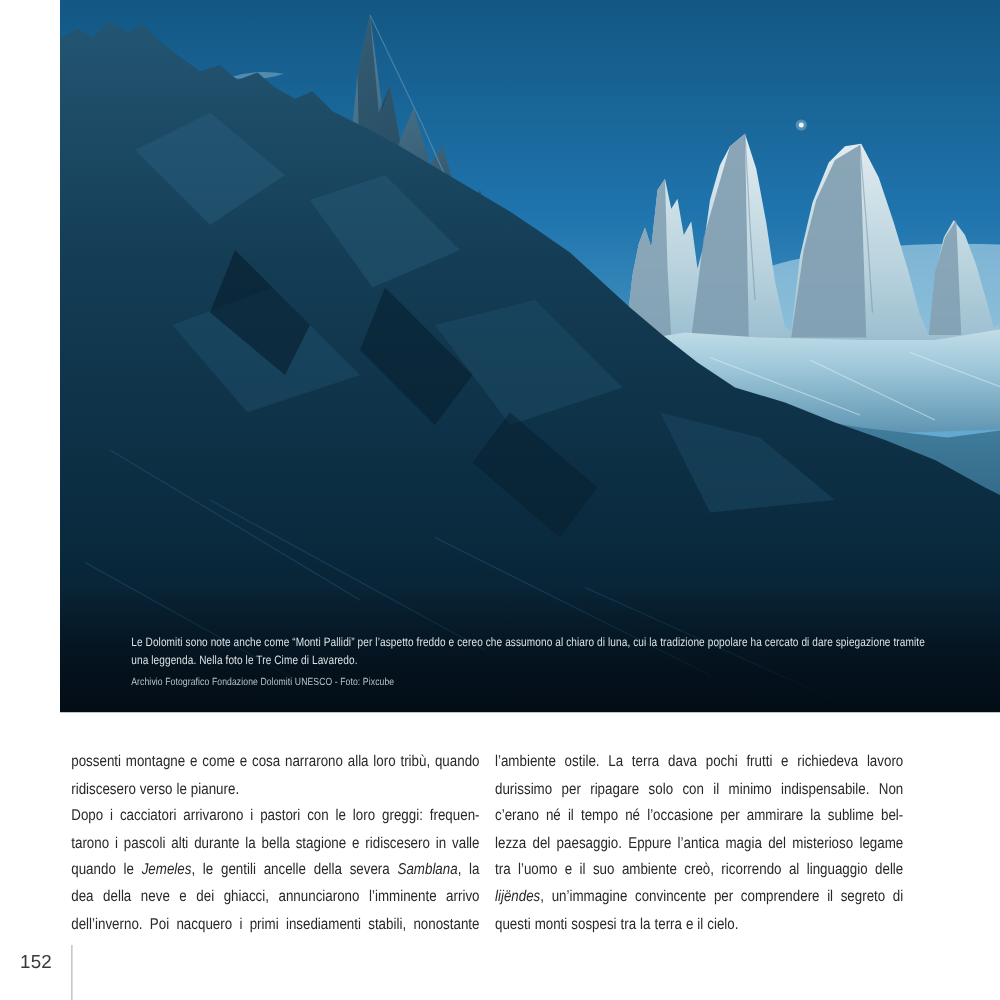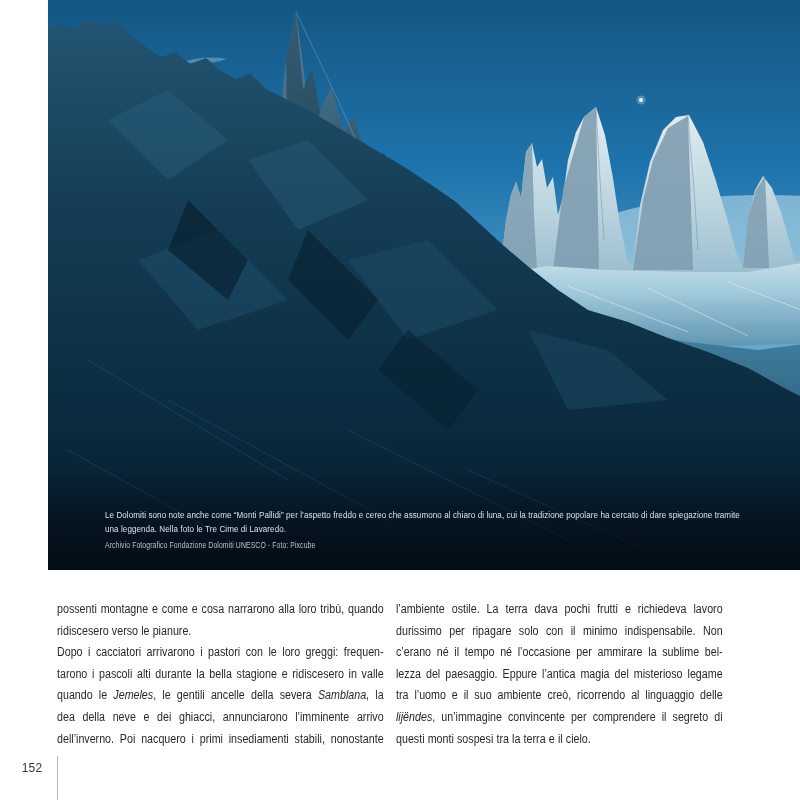--- a/index.html
+++ b/index.html
@@ -30,22 +30,22 @@
   .col.left{left:57px;}
   .col.right{left:396px;}
   .ln{
     height:21.6px;overflow:visible;
     text-align:justify;text-align-last:justify;
     word-spacing:.02em;
   }
   .ln.end{text-align-last:left;}
   .it{font-style:italic;}
   .folio{
-    position:absolute;left:16px;top:761px;width:32px;text-align:center;
-    font-size:12px;color:var(--folio_text,#3a3839);letter-spacing:.2px;
+    position:absolute;left:16px;top:761px;width:32px;text-align:left;
+    font-size:15px;color:var(--folio_text,#3a3839);letter-spacing:.2px;
   }
   .rule{
     position:absolute;left:57px;top:756px;width:1px;height:44px;
     background:var(--rule_color,#b5b8ba);
   }
 </style>
 </head>
 <body>
 
 <div class="photo">

